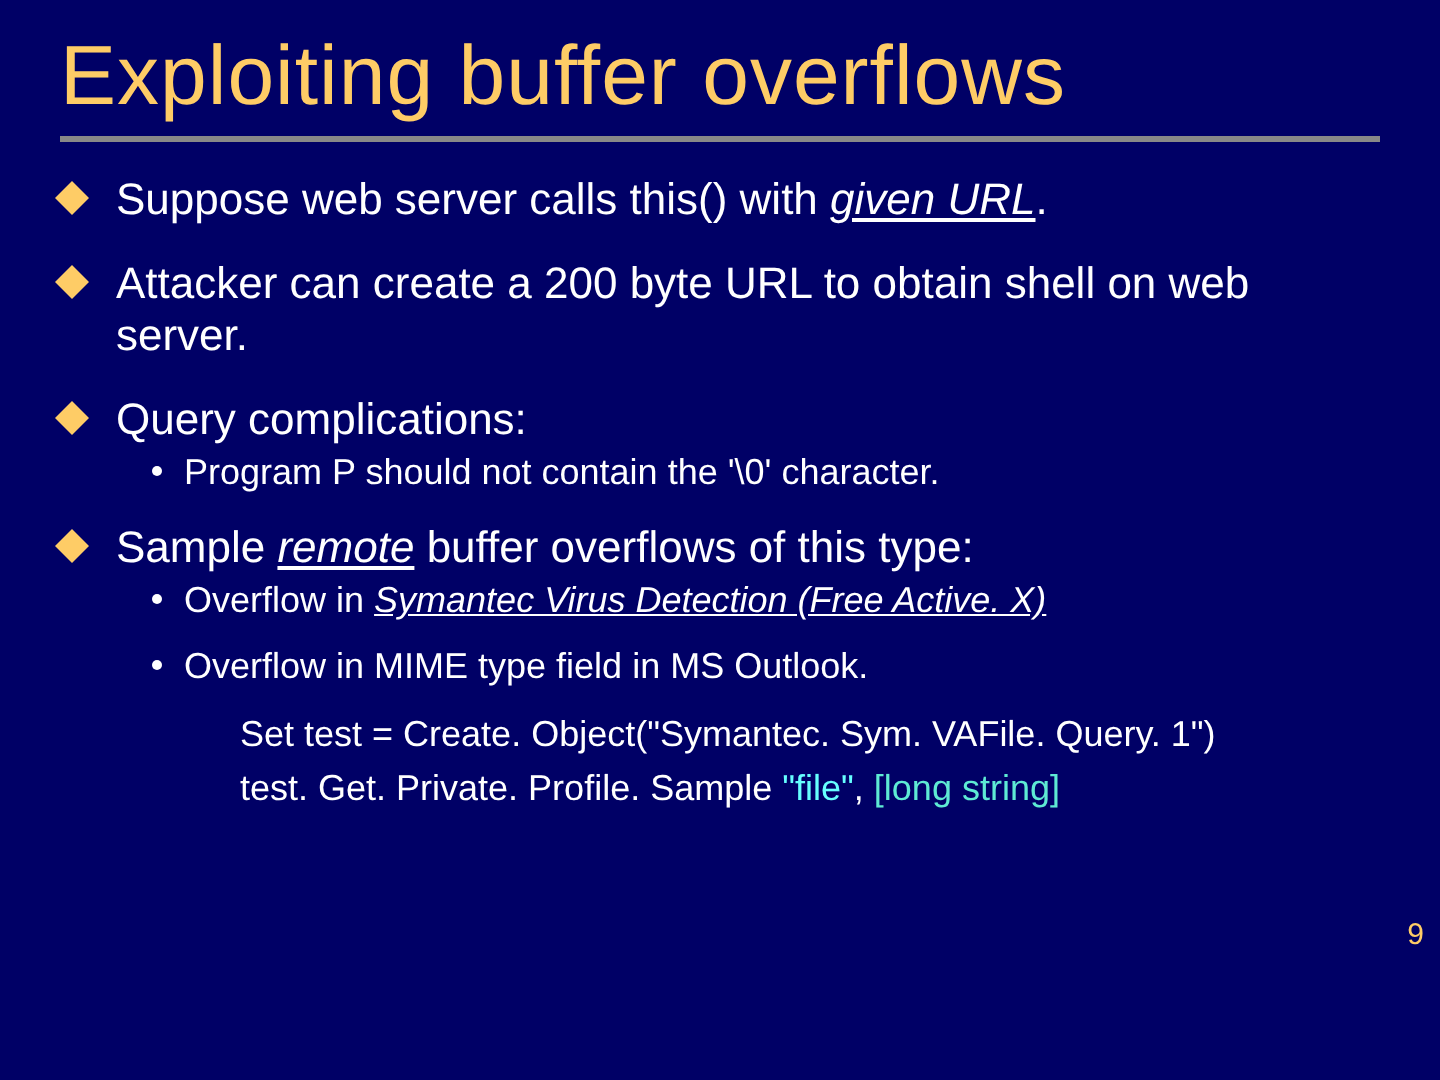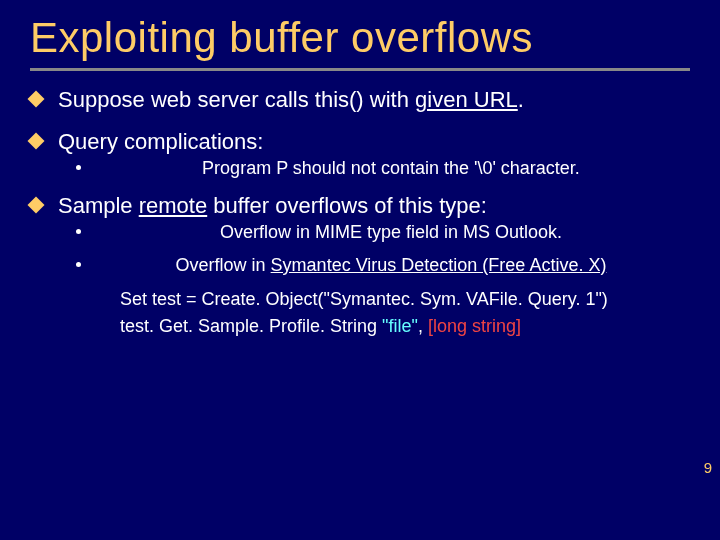--- a/index.html
+++ b/index.html
@@ -56,42 +56,42 @@
   ul.sub {
     list-style: none;
     padding: 0;
     margin: 2px 0 0 18px;
   }
   ul.sub > li {
     position: relative;
     padding-left: 16px;
     font-size: 18px;
     line-height: 1.25;
-    text-align: center;
   }
   ul.sub.spaced > li { margin-bottom: 10px; }
   .dot {
     position: absolute;
     left: 0;
     top: 8px;
     width: 5px;
     height: 5px;
     background: #fff;
     border-radius: 50%;
   }
   .link {
     text-decoration: underline;
+    font-style: italic;
   }
   .code-block {
     margin: 8px 0 0 90px;
     font-size: 18px;
     line-height: 1.5;
   }
   .cyan { color: #66ffff; }
-  .orange { color: #ef4444; }
+  .orange { color: #5eead4; }
   .page-num {
     position: absolute;
     right: 8px;
     bottom: 8px;
     color: #fecc66;
     font-size: 15px;
     font-family: Arial, sans-serif;
   }
 </style>
 </head>
@@ -101,50 +101,54 @@
   <h1 class="title">Exploiting buffer overflows</h1>
   <hr class="title-underline">
 
   <ul class="top">
 
     <li>
       <span class="diamond"></span>
       <span>Suppose web server calls  this()  with </span><span class="link">given URL</span><span>.</span>
     </li>
 
+    <li>
+      <span class="diamond"></span>
+      <span>Attacker can create a 200 byte URL to obtain shell on web server.</span>
+    </li>
 
     <li class="tight">
       <span class="diamond"></span>
       <span>Query complications:</span>
       <ul class="sub">
         <li>
           <span class="dot"></span>
           <span>Program  P  should not contain the '\0'  character.</span>
         </li>
       </ul>
     </li>
 
     <li class="tight" style="margin-top:14px;">
       <span class="diamond"></span>
       <span>Sample </span><span class="link">remote</span><span> buffer overflows of this type:</span>
       <ul class="sub spaced">
         <li>
           <span class="dot"></span>
-          <span>Overflow in MIME type field in MS Outlook.</span>
+          <span>Overflow in </span><span class="link">Symantec Virus Detection (Free Active. X)</span>
         </li>
         <li>
           <span class="dot"></span>
-          <span>Overflow in </span><span class="link">Symantec Virus Detection (Free Active. X)</span>
+          <span>Overflow in MIME type field in MS Outlook.</span>
         </li>
       </ul>
     </li>
 
   </ul>
 
   <div class="code-block">
     <div>Set test = Create. Object("Symantec. Sym. VAFile. Query. 1")</div>
     <div>
-      <span>test. Get. Sample. Profile. String  </span><span class="cyan">"file"</span><span>,  </span><span class="orange">[long string]</span>
+      <span>test. Get. Private. Profile. Sample  </span><span class="cyan">"file"</span><span>,  </span><span class="orange">[long string]</span>
     </div>
   </div>
 
   <div class="page-num">9</div>
 </div>
 
 </body></html>

